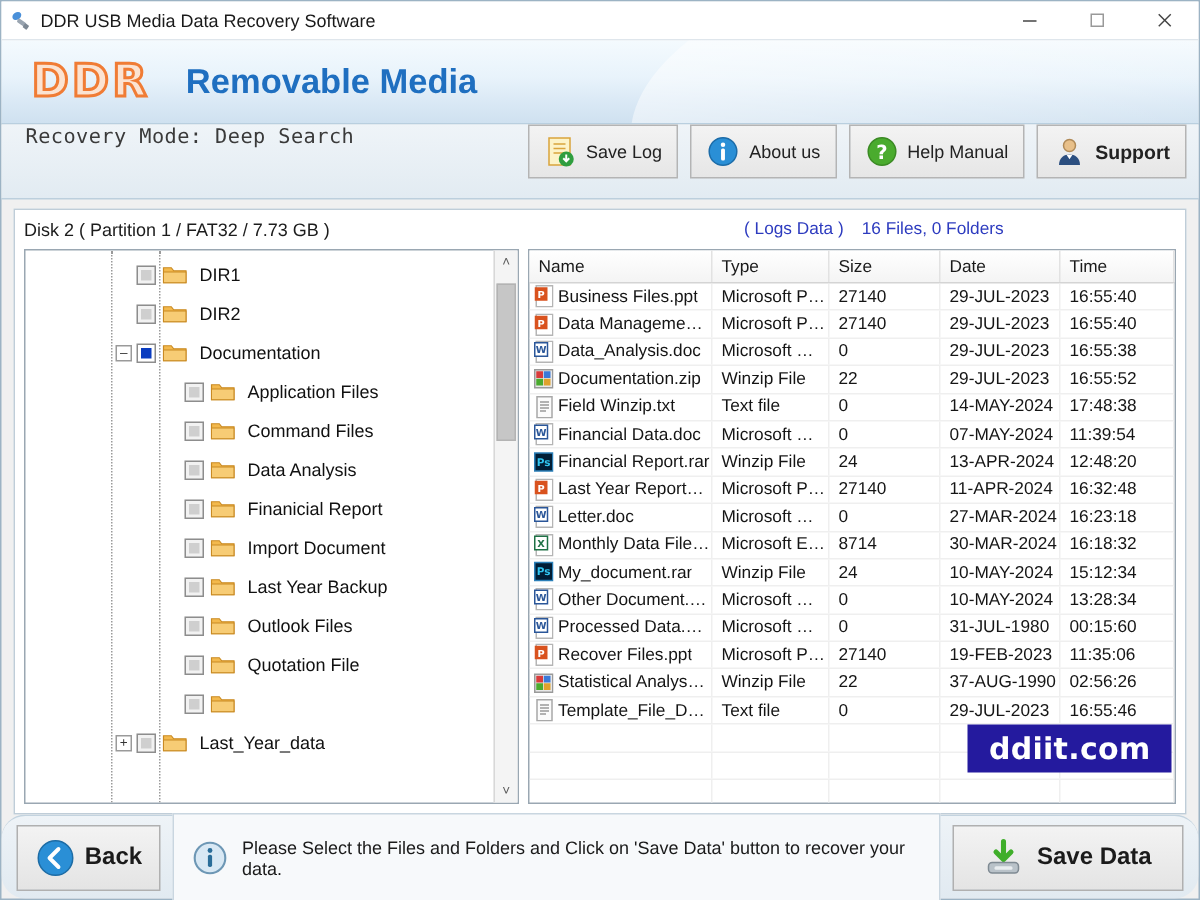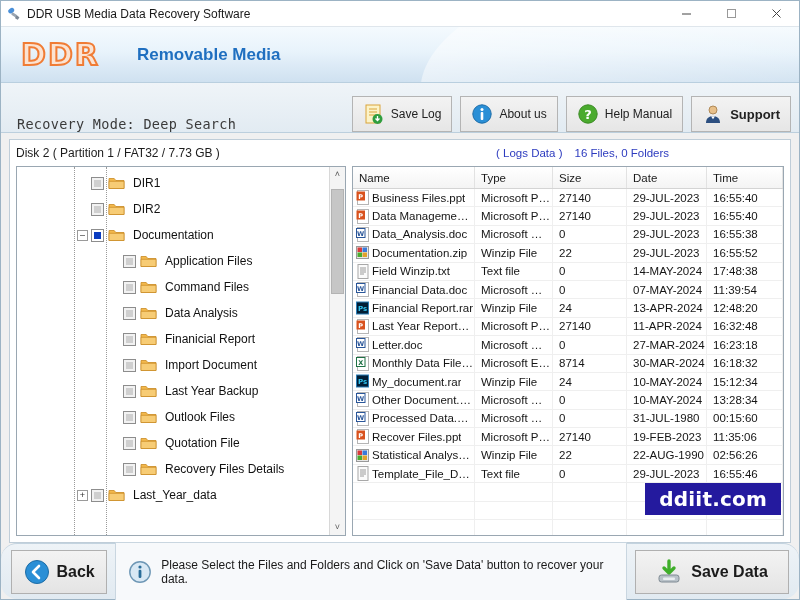--- a/index.html
+++ b/index.html
@@ -53,31 +53,31 @@
   }
   .logo {
     margin-left: 20px;
     font-size: 30px; font-weight: bold; letter-spacing: 2px;
     color: #fbe3d2;
     -webkit-text-stroke: 2px #f07c35;
     font-family: "DejaVu Sans", sans-serif;
     z-index: 2;
   }
   .banner-title {
-    margin-left: 37px;
-    font-size: 17px; font-weight: bold; color: #1f6fc0;
+    margin-left: 24px;
+    font-size: 23px; font-weight: bold; color: #1f6fc0;
     z-index: 2;
   }
 
   
   .toolbar {
     height: 50px; flex: 0 0 50px;
     background: linear-gradient(to bottom, #eff4f8 0%, #e2ebf2 100%);
     border-bottom: 1px solid #bccfdd;
-    display: flex; align-items: flex-end;
+    display: flex; align-items: flex-start;
     position: relative;
   }
   .mode-text {
     margin-left: 16px;
     font-size: 13.5px; color: #3a3a3a;
     font-family: "DejaVu Sans Mono", monospace;
     letter-spacing: .3px;
   }
   .tbar-buttons { position: absolute; right: 8px; display: flex; gap: 8px; }
   .tbtn {
@@ -499,21 +499,20 @@
             <div class="tnode">
               <span class="pad" style="width: 92px;"></span>
               <span class="expander none"></span>
               <span class="cbox dim"></span>
               <span class="folder">
                 <svg width="17" height="14" viewBox="0 0 17 14" class="ic">
                   <path d="M1 12.5V2.5h5.2l1.6 2H16v8z" fill="#f3b94d" stroke="#c98a23" stroke-width=".8"></path>
                   <path d="M1 12.5V5.3h15V12.5z" fill="#f7cc75" stroke="#c98a23" stroke-width=".7"></path>
                 </svg>
               </span>
-              <span class="tlabel">Recovery Files Details</span>
             </div>
             <div class="tnode">
               <span class="pad" style="width: 60px;"></span>
               <span class="expander">+</span>
               <span class="cbox dim"></span>
               <span class="folder">
                 <svg width="17" height="14" viewBox="0 0 17 14" class="ic">
                   <path d="M1 12.5V2.5h5.2l1.6 2H16v8z" fill="#f3b94d" stroke="#c98a23" stroke-width=".8"></path>
                   <path d="M1 12.5V5.3h15V12.5z" fill="#f7cc75" stroke="#c98a23" stroke-width=".7"></path>
                 </svg>
@@ -773,21 +772,21 @@
                     <rect x="1.5" y="2.5" width="4.5" height="4.5" fill="#d93b3b"></rect>
                     <rect x="6.5" y="2.5" width="4.5" height="4.5" fill="#3b7ad9"></rect>
                     <rect x="1.5" y="7.5" width="4.5" height="4.5" fill="#4aab2e"></rect>
                     <rect x="6.5" y="7.5" width="4.5" height="4.5" fill="#e0a22c"></rect>
                   </svg>
                 </span>
                 <span class="fname">Statistical Analys…</span>
               </div>
               <div class="c-type">Winzip File</div>
               <div class="c-size">22</div>
-              <div class="c-date">22-AUG-1990</div>
+              <div class="c-date">37-AUG-1990</div>
               <div class="c-time">02:56:26</div>
             </div>
             <div class="lrow">
               <div class="c-name">
                 <span>
                   <svg class="ic" width="13" height="15" viewBox="0 0 13 15">
                     <rect x="2" y="0.5" width="10" height="14" fill="#fbfbfb" stroke="#a8a8a8"></rect>
                     <line x1="4" y1="4" x2="10" y2="4" stroke="#9a9a9a"></line>
                     <line x1="4" y1="6" x2="10" y2="6" stroke="#9a9a9a"></line>
                     <line x1="4" y1="8" x2="10" y2="8" stroke="#9a9a9a"></line>

